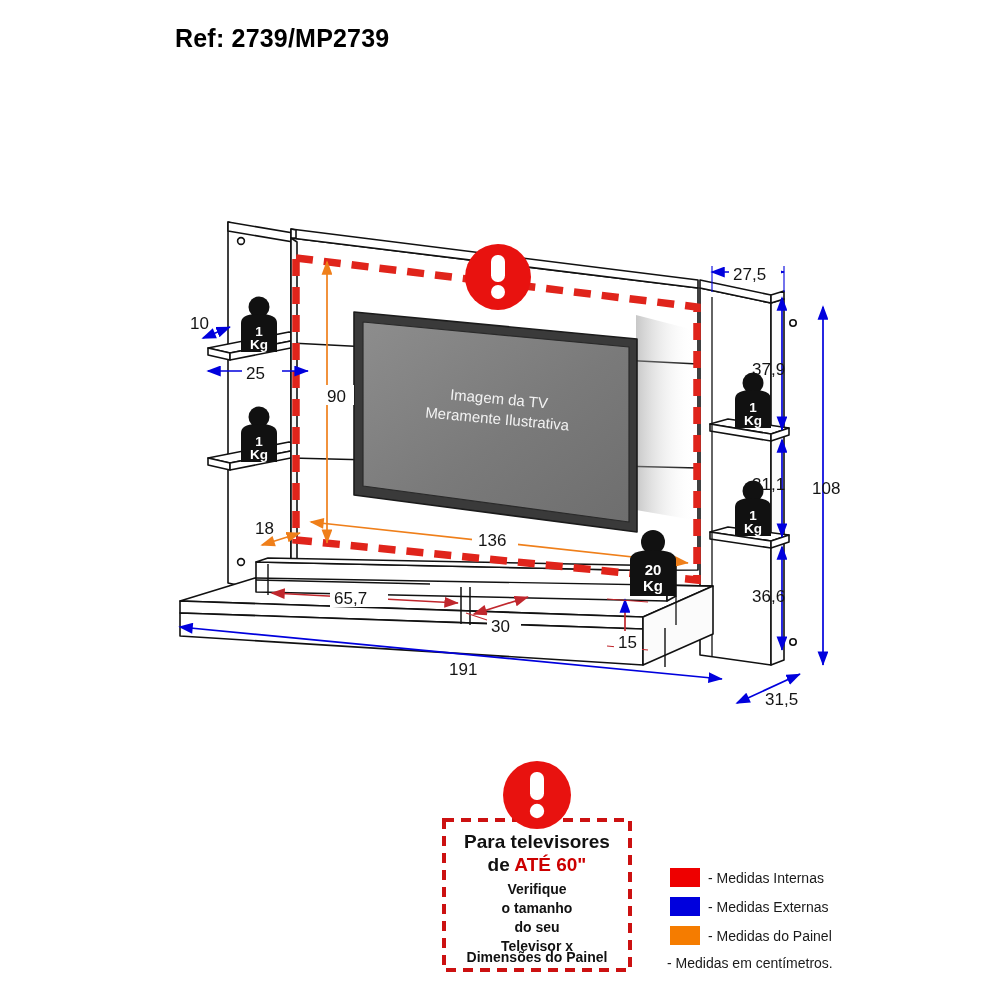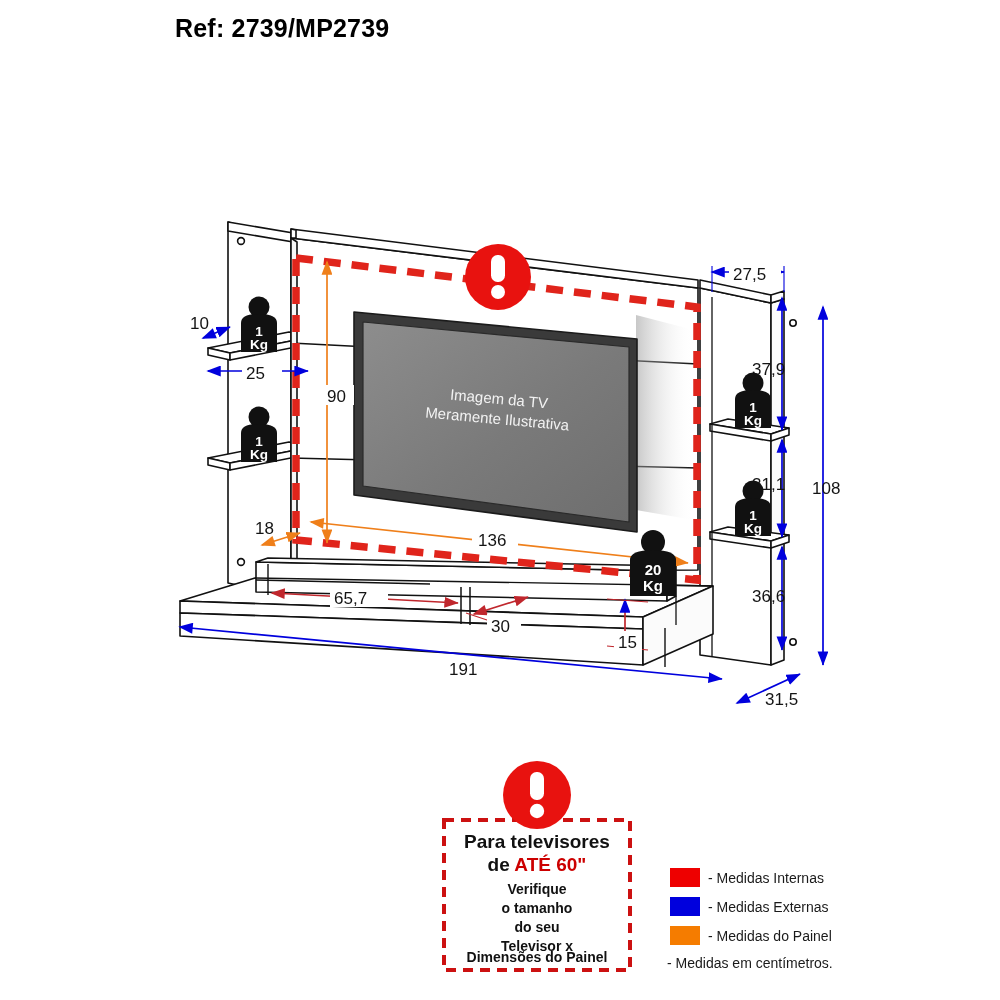--- a/index.html
+++ b/index.html
@@ -1,19 +1,19 @@
 <!DOCTYPE html>
 <html><head>
 <meta charset="utf-8">
 <style>
   html,body{margin:0;padding:0;background:#ffffff;}
   body{width:1000px;height:1000px;position:relative;overflow:hidden;
        font-family:"Liberation Sans", sans-serif;color:#000;}
   #stage{position:absolute;left:0;top:0;width:1000px;height:1000px;}
-  .ref-title{position:absolute;left:175px;top:14px;font-size:25px;font-weight:bold;letter-spacing:.2px;}
+  .ref-title{position:absolute;left:175px;top:24px;font-size:25px;font-weight:bold;letter-spacing:.2px;}
   svg{position:absolute;left:0;top:0;width:1000px;height:1000px;overflow:visible;}
   .dimtxt{font-size:17px;fill:#141414;font-family:"Liberation Sans",sans-serif;}
   .kgtxt{font-size:13.5px;font-weight:bold;fill:#ffffff;font-family:"Liberation Sans",sans-serif;text-anchor:middle;}
   .kgtxt20{font-size:15px;font-weight:bold;fill:#ffffff;font-family:"Liberation Sans",sans-serif;text-anchor:middle;}
   .tvtxt{font-size:15px;fill:#f2f2f2;font-family:"Liberation Sans",sans-serif;text-anchor:middle;}
   .warnbig{font-size:19px;font-weight:bold;fill:#111;font-family:"Liberation Sans",sans-serif;text-anchor:middle;}
   .warnred{font-size:19px;font-weight:bold;fill:#cc0000;font-family:"Liberation Sans",sans-serif;}
   .warnsm{font-size:14px;font-weight:bold;fill:#111;font-family:"Liberation Sans",sans-serif;text-anchor:middle;}
   .legtxt{font-size:14px;fill:#1a1a1a;font-family:"Liberation Sans",sans-serif;}
 </style>

